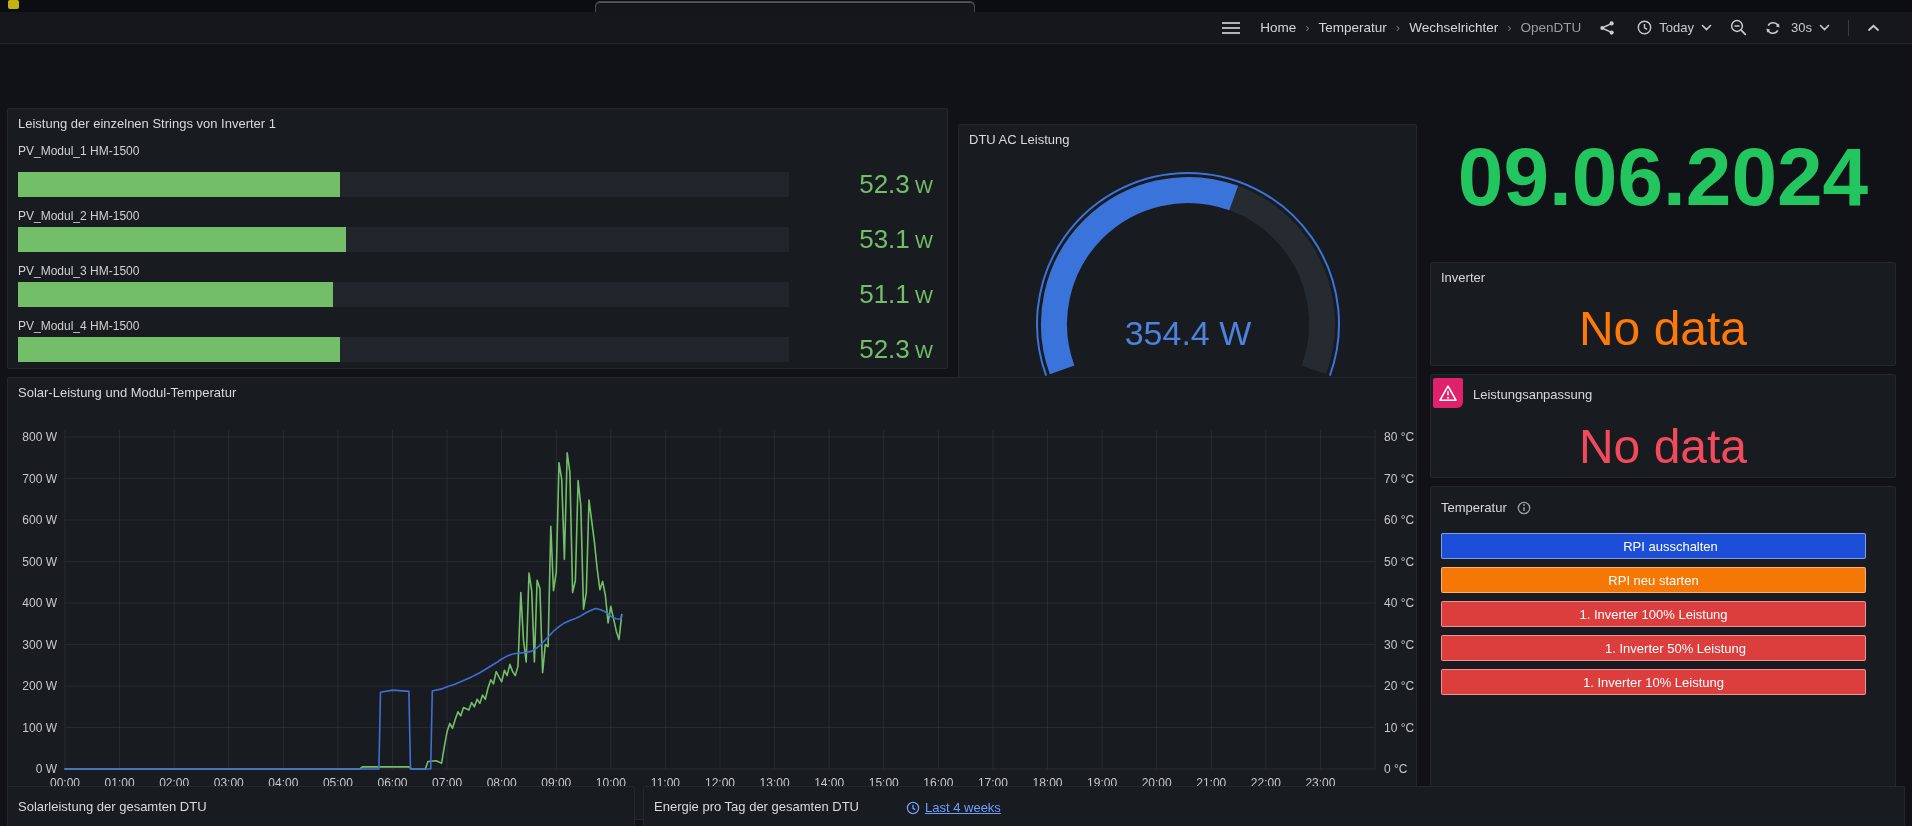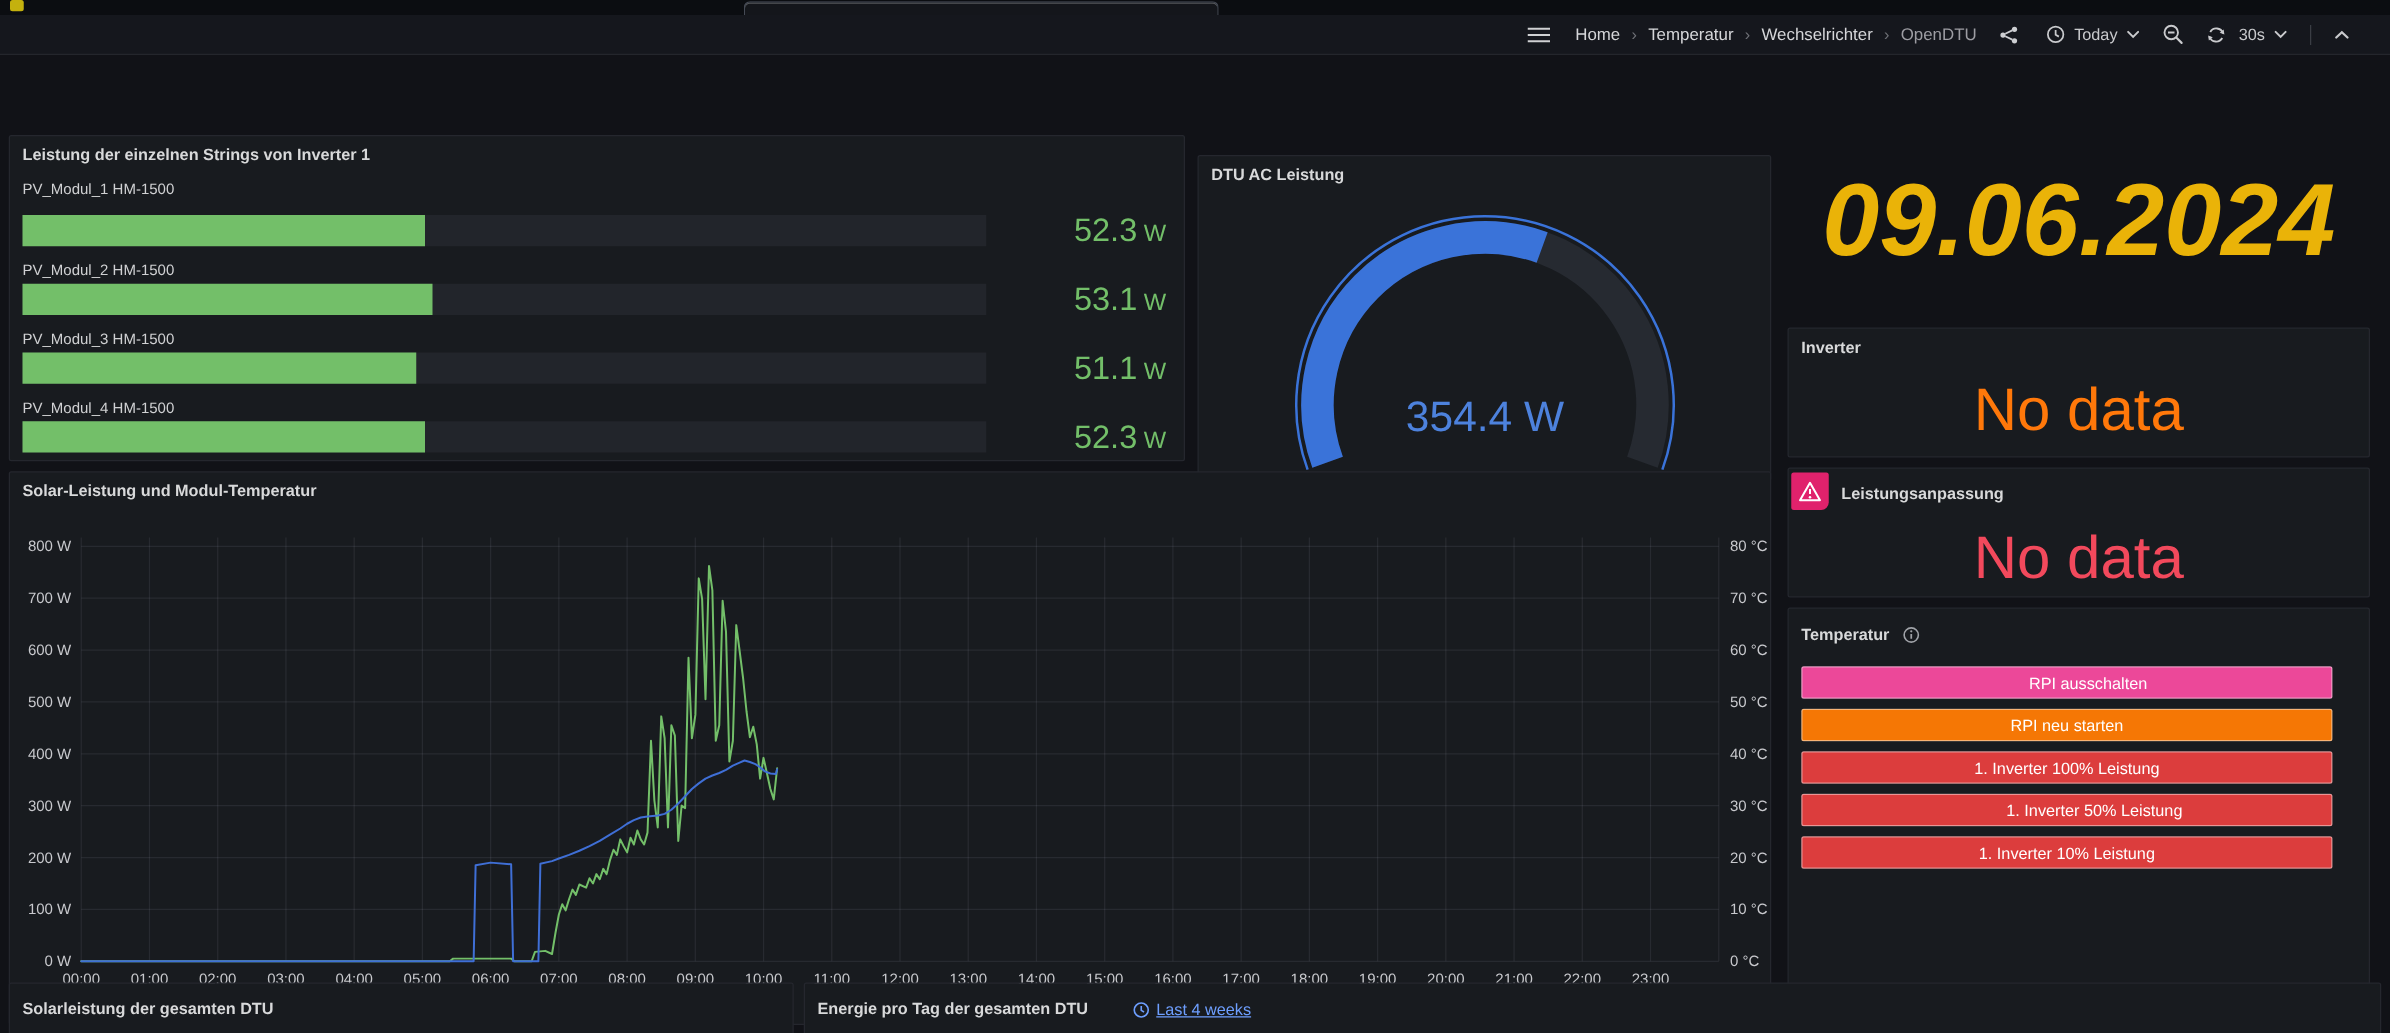--- a/index.html
+++ b/index.html
@@ -20,33 +20,33 @@
   #breadcrumb { display:flex; align-items:center; margin-left:12px; font-size:13.5px; }
   .crumb { color:#d5d6d9; margin:0 4px; cursor:pointer; }
   .crumb.current { color:#9d9da3; cursor:default; }
   .crumb-sep { color:#6e7076; margin:0 5px; font-size:13px; }
   .nav-ctl { background:none; border:none; color:#c9cacd; font-size:13px; display:flex; align-items:center;
     gap:7px; margin-left:18px; cursor:pointer; font-family:inherit; }
   .nav-divider { width:1px; height:16px; background:#3a3d44; margin-left:18px; }
   
   .dashboard { position:absolute; left:0; top:44px; width:1912px; height:782px; background:#111217; }
   .panel { position:absolute; background:#181b1f; border:1px solid #25272e; border-radius:2px; }
-  .panel-title { position:absolute; left:10px; top:7px; font-size:13px; font-weight:700; color:#d8d9da; white-space:nowrap; }
+  .panel-title { position:absolute; left:10px; top:7px; font-size:13px; font-weight:400; color:#d8d9da; white-space:nowrap; }
   
   .bar-label { position:absolute; left:10px; font-size:12px; color:#d0d1d3; }
   .bar-track { position:absolute; left:10px; width:771px; height:25px; background:#22252b; }
   .bar-fill  { display:block; height:100%; background:#73bf69; }
   .bar-value { position:absolute; right:14px; width:180px; text-align:right; height:31px; line-height:31px;
     color:#73bf69; font-size:26px; }
   .bar-value .unit { font-size:19px; }
   
   .gauge-value { fill:#4d82dd; font-size:34px; font-weight:500; font-family:"Liberation Sans",sans-serif; }
   
   .date-panel { position:absolute; display:flex; align-items:center; justify-content:center; }
-  .date-text { color:#eab308; font-size:82px; font-weight:600; letter-spacing:0; white-space:nowrap;font-style:italic; }
+  .date-text { color:#22c55e; font-size:82px; font-weight:600; letter-spacing:0; white-space:nowrap; }
   .nodata { position:absolute; left:0; right:0; text-align:center; font-size:48px; font-weight:400; }
   .nodata.orange { color:#ff780a; }
   .nodata.red { color:#f2495c; }
   
   .alert-corner { position:absolute; left:2px; top:3px; width:30px; height:30px; background:#e0226c;
     border-radius:2px 2px 6px 2px; display:flex; align-items:center; justify-content:center; }
   .title-offset { left:42px; top:12px; }
   
   .ctl-button { position:absolute; left:10px; width:425px; height:26px; border:1px solid rgba(255,255,255,.45);
     border-radius:2px; color:#fff; font-size:13px; font-family:inherit; cursor:pointer; }
@@ -203,21 +203,21 @@
   <div class="panel" style="left:1430px; top:442px; width:466px; height:330px;">
     <div class="panel-title" style="top:13px; display:flex; align-items:center; gap:10px;">
       <span>Temperatur</span>
       <svg class="ico" width="14" height="14" viewBox="0 0 14 14">
           <circle cx="7" cy="7" r="5.7" fill="none" stroke="#9fa2a7" stroke-width="1.3"></circle>
           <line x1="7" y1="6.2" x2="7" y2="10" stroke="#9fa2a7" stroke-width="1.4"></line>
           <circle cx="7" cy="4" r="0.9" fill="#9fa2a7"></circle>
         </svg>
     </div>
     <div id="ctl-buttons">
-        <button class="ctl-button" style="top: 46px; background: #ec4899; padding-left: 34px;">RPI ausschalten</button>
+        <button class="ctl-button" style="top: 46px; background: #1d4ed8; padding-left: 34px;">RPI ausschalten</button>
         <button class="ctl-button" style="top: 80px; background: rgb(245, 119, 5);">RPI neu starten</button>
         <button class="ctl-button" style="top: 114px; background: rgb(220, 61, 61);">1. Inverter 100% Leistung</button>
         <button class="ctl-button" style="top: 148px; background: rgb(220, 61, 61); padding-left: 44px;">1. Inverter 50% Leistung</button>
         <button class="ctl-button" style="top: 182px; background: rgb(220, 61, 61);">1. Inverter 10% Leistung</button>
       </div>
   </div>
 
   <div class="panel" style="left:7px; top:333px; width:1410px; height:443px;">
     <div class="panel-title">Solar-Leistung und Modul-Temperatur</div>
     <svg id="chart-svg" style="position:absolute; left:0; top:0;" width="1408" height="441" viewBox="0 0 1408 441">

